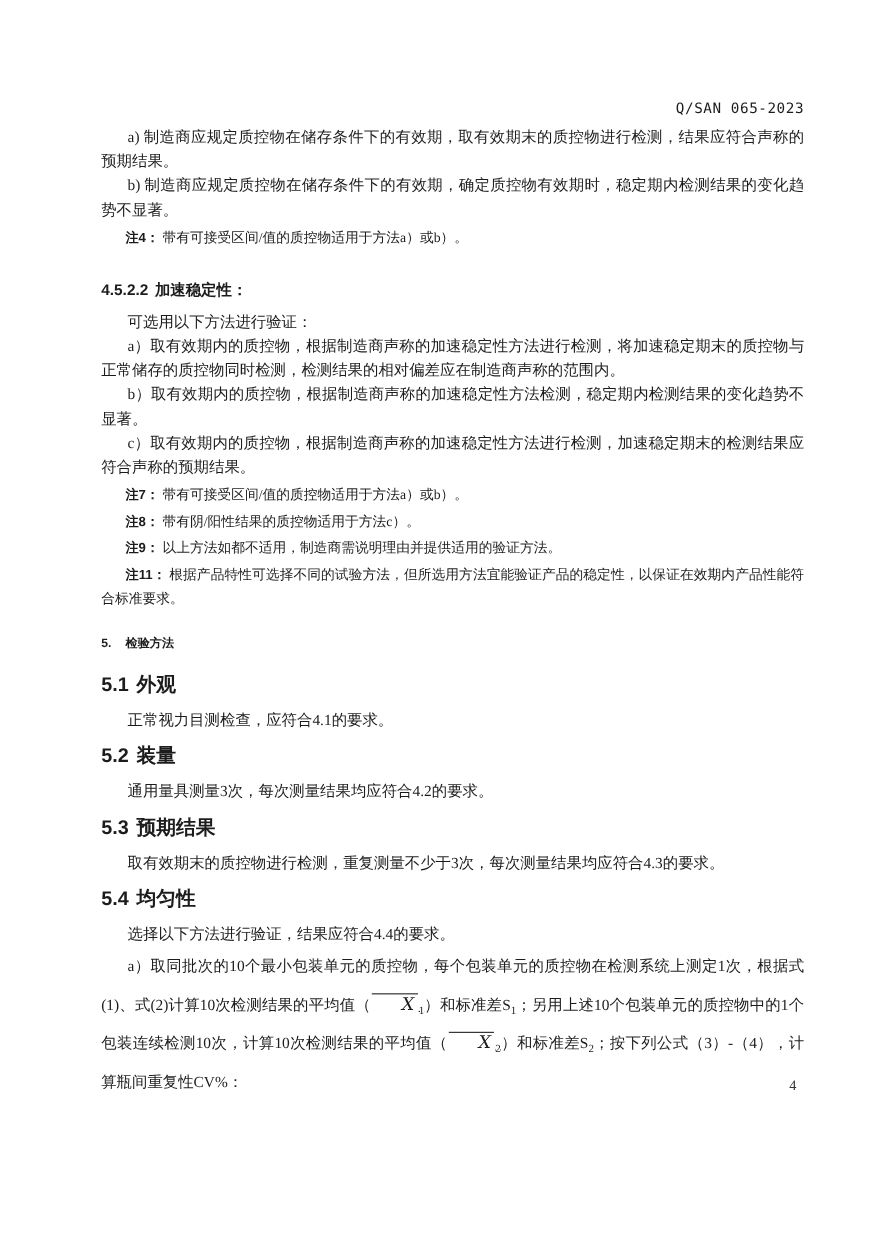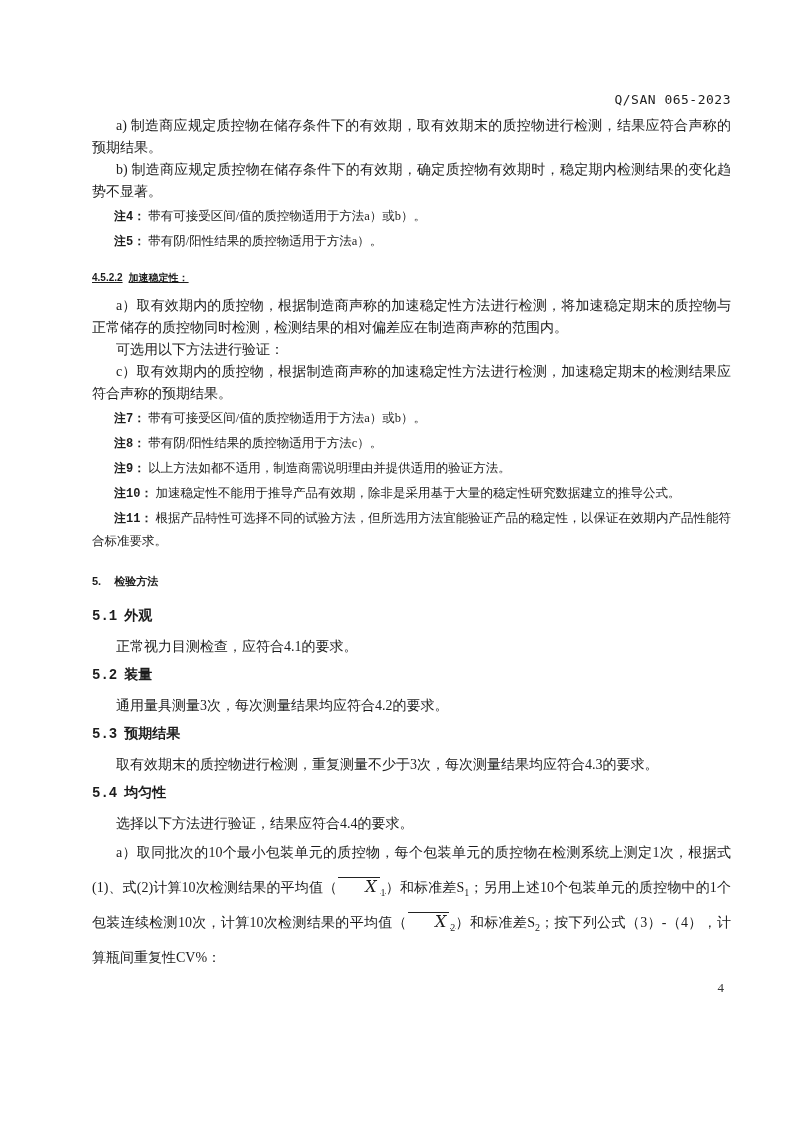--- a/index.html
+++ b/index.html
@@ -36,44 +36,42 @@
     text-align: justify;
   }
   .note {
     font-size: 12.5px;
     line-height: 22px;
     text-indent: 22px;
     text-align: justify;
     margin: 2px 0 !important;
   }
   .note-label {
-    font-family: Liberation Mono, monospace;
+    font-family: Liberation Sans, sans-serif;
     font-weight: bold;
     font-size: 12px;
     margin-right: 3px;
   }
   .h1, .h2, .h3 {
     font-family: "Liberation Sans", "DejaVu Sans", sans-serif;
     font-weight: bold;
   }
   .h1 {
     font-size: 11px;
     margin: 22px 0 18px !important;
   }
   .h1 .num { margin-right: 13px; }
   .h2 {
-    font-size: 14px;
+    font-size: 18px;
     margin: 8px 0 11px !important;
-    font-family: Liberation Mono, monospace;
   }
   .h2 .num { margin-right: 7px; }
   .h3 {
-    font-size: 10px;
-    margin: 18px 0 10px !important;
-    text-decoration: underline;
+    font-size: 14px;
+    margin: 28px 0 10px !important;
   }
   .h3 .num { margin-right: 6px; }
   .rich {
     line-height: 35px;
   }
   .xbar { white-space: nowrap; text-decoration: underline; }
   .xbar-x {
     display: inline-block;
     font-family: "DejaVu Serif", serif;
     font-style: italic;
@@ -101,29 +99,28 @@
 <body>
 
 <div class="page">
   <header class="doc-header">
     <span class="doc-number">Q/SAN 065-2023</span>
   </header>
   <main class="doc-body" id="doc-body">
       <p class="para">a) 制造商应规定质控物在储存条件下的有效期，取有效期末的质控物进行检测，结果应符合声称的预期结果。</p>
       <p class="para">b) 制造商应规定质控物在储存条件下的有效期，确定质控物有效期时，稳定期内检测结果的变化趋势不显著。</p>
       <p class="note"><span class="note-label">注4：</span>带有可接受区间/值的质控物适用于方法a）或b）。</p>
-      <p class="note"><span class="note-label">注5：</span>带有阴/阳性结果的质控物适用于方法a）。</p>
       <p class="h3"><span class="num">4.5.2.2</span><span>加速稳定性：</span></p>
+      <p class="para">可选用以下方法进行验证：</p>
       <p class="para">a）取有效期内的质控物，根据制造商声称的加速稳定性方法进行检测，将加速稳定期末的质控物与正常储存的质控物同时检测，检测结果的相对偏差应在制造商声称的范围内。</p>
-      <p class="para">可选用以下方法进行验证：</p>
+      <p class="para">b）取有效期内的质控物，根据制造商声称的加速稳定性方法检测，稳定期内检测结果的变化趋势不显著。</p>
       <p class="para">c）取有效期内的质控物，根据制造商声称的加速稳定性方法进行检测，加速稳定期末的检测结果应符合声称的预期结果。</p>
       <p class="note"><span class="note-label">注7：</span>带有可接受区间/值的质控物适用于方法a）或b）。</p>
       <p class="note"><span class="note-label">注8：</span>带有阴/阳性结果的质控物适用于方法c）。</p>
       <p class="note"><span class="note-label">注9：</span>以上方法如都不适用，制造商需说明理由并提供适用的验证方法。</p>
-      <p class="note"><span class="note-label">注10：</span>加速稳定性不能用于推导产品有效期，除非是采用基于大量的稳定性研究数据建立的推导公式。</p>
       <p class="note"><span class="note-label">注11：</span>根据产品特性可选择不同的试验方法，但所选用方法宜能验证产品的稳定性，以保证在效期内产品性能符合标准要求。</p>
       <p class="h1"><span class="num">5.</span><span>检验方法</span></p>
       <p class="h2"><span class="num">5.1</span><span>外观</span></p>
       <p class="para">正常视力目测检查，应符合4.1的要求。</p>
       <p class="h2"><span class="num">5.2</span><span>装量</span></p>
       <p class="para">通用量具测量3次，每次测量结果均应符合4.2的要求。</p>
       <p class="h2"><span class="num">5.3</span><span>预期结果</span></p>
       <p class="para">取有效期末的质控物进行检测，重复测量不少于3次，每次测量结果均应符合4.3的要求。</p>
       <p class="h2"><span class="num">5.4</span><span>均匀性</span></p>
       <p class="para">选择以下方法进行验证，结果应符合4.4的要求。</p>

